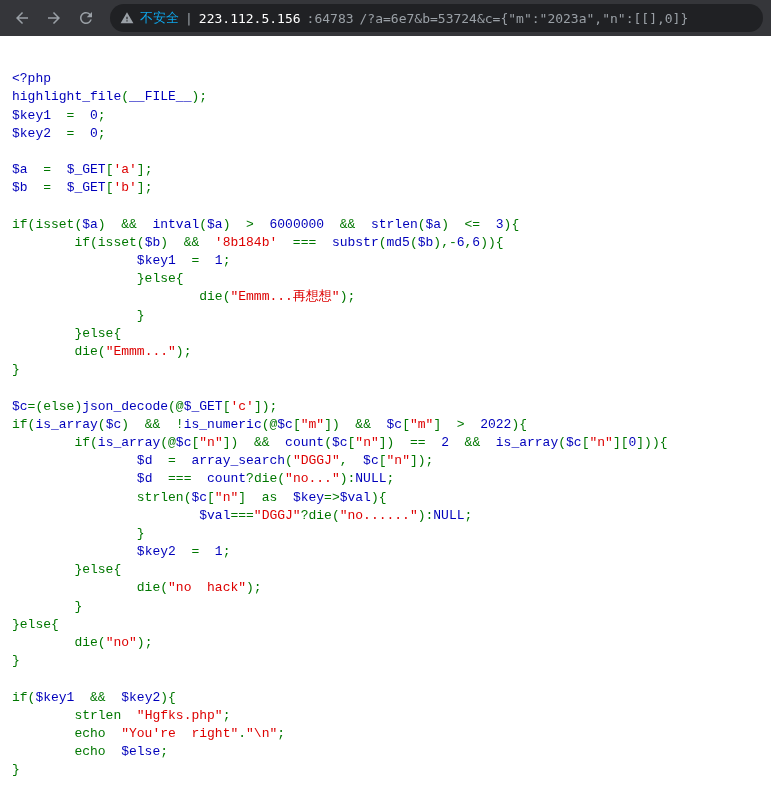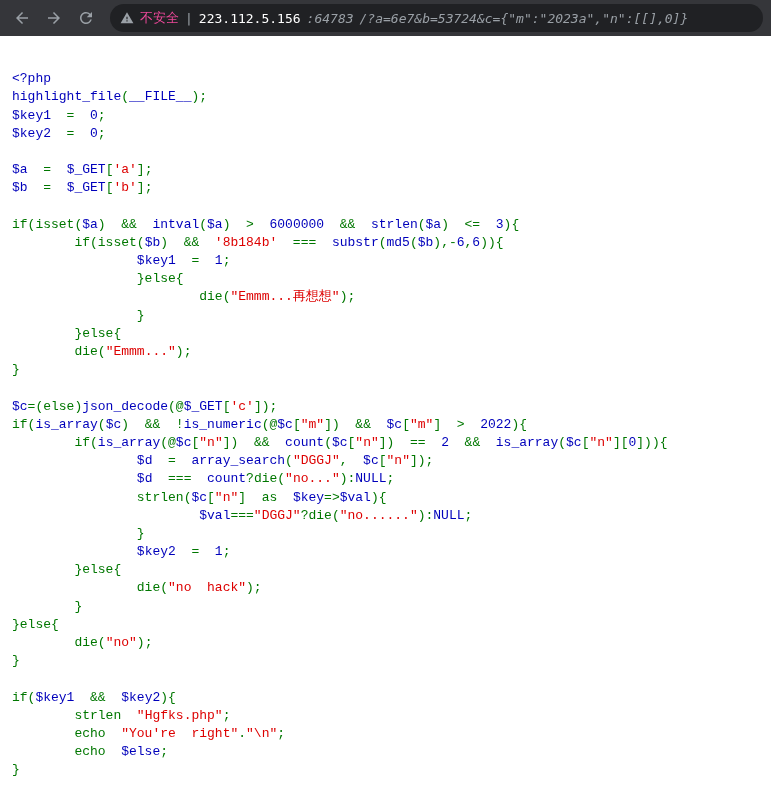--- a/index.html
+++ b/index.html
@@ -30,24 +30,24 @@
       align-items: center;
       padding: 0 10px;
       margin-left: 6px;
       gap: 6px;
       color: #e8eaed;
       font-size: 13px;
       overflow: hidden;
     }
     .warn-icon { color: #9aa0a6; display: flex; align-items: center; }
     .warn-icon svg { width: 14px; height: 14px; fill: currentColor; }
-    .insecure { color: #ec4899; }
+    .insecure { color: #0ea5e9; }
     .sep { color: #9aa0a6; }
     .host { color: #fff; text-align: center; }
-    .path { color: #9aa0a6; white-space: nowrap; font-style: italic; }
+    .path { color: #9aa0a6; white-space: nowrap; }
     
     .page {
       padding: 16px 12px;
       font-family: "Consolas", "Courier New", monospace;
       font-size: 13px;
       line-height: 1.4;
       white-space: pre;
       position: relative;
     }
     .code { color: #000; }

